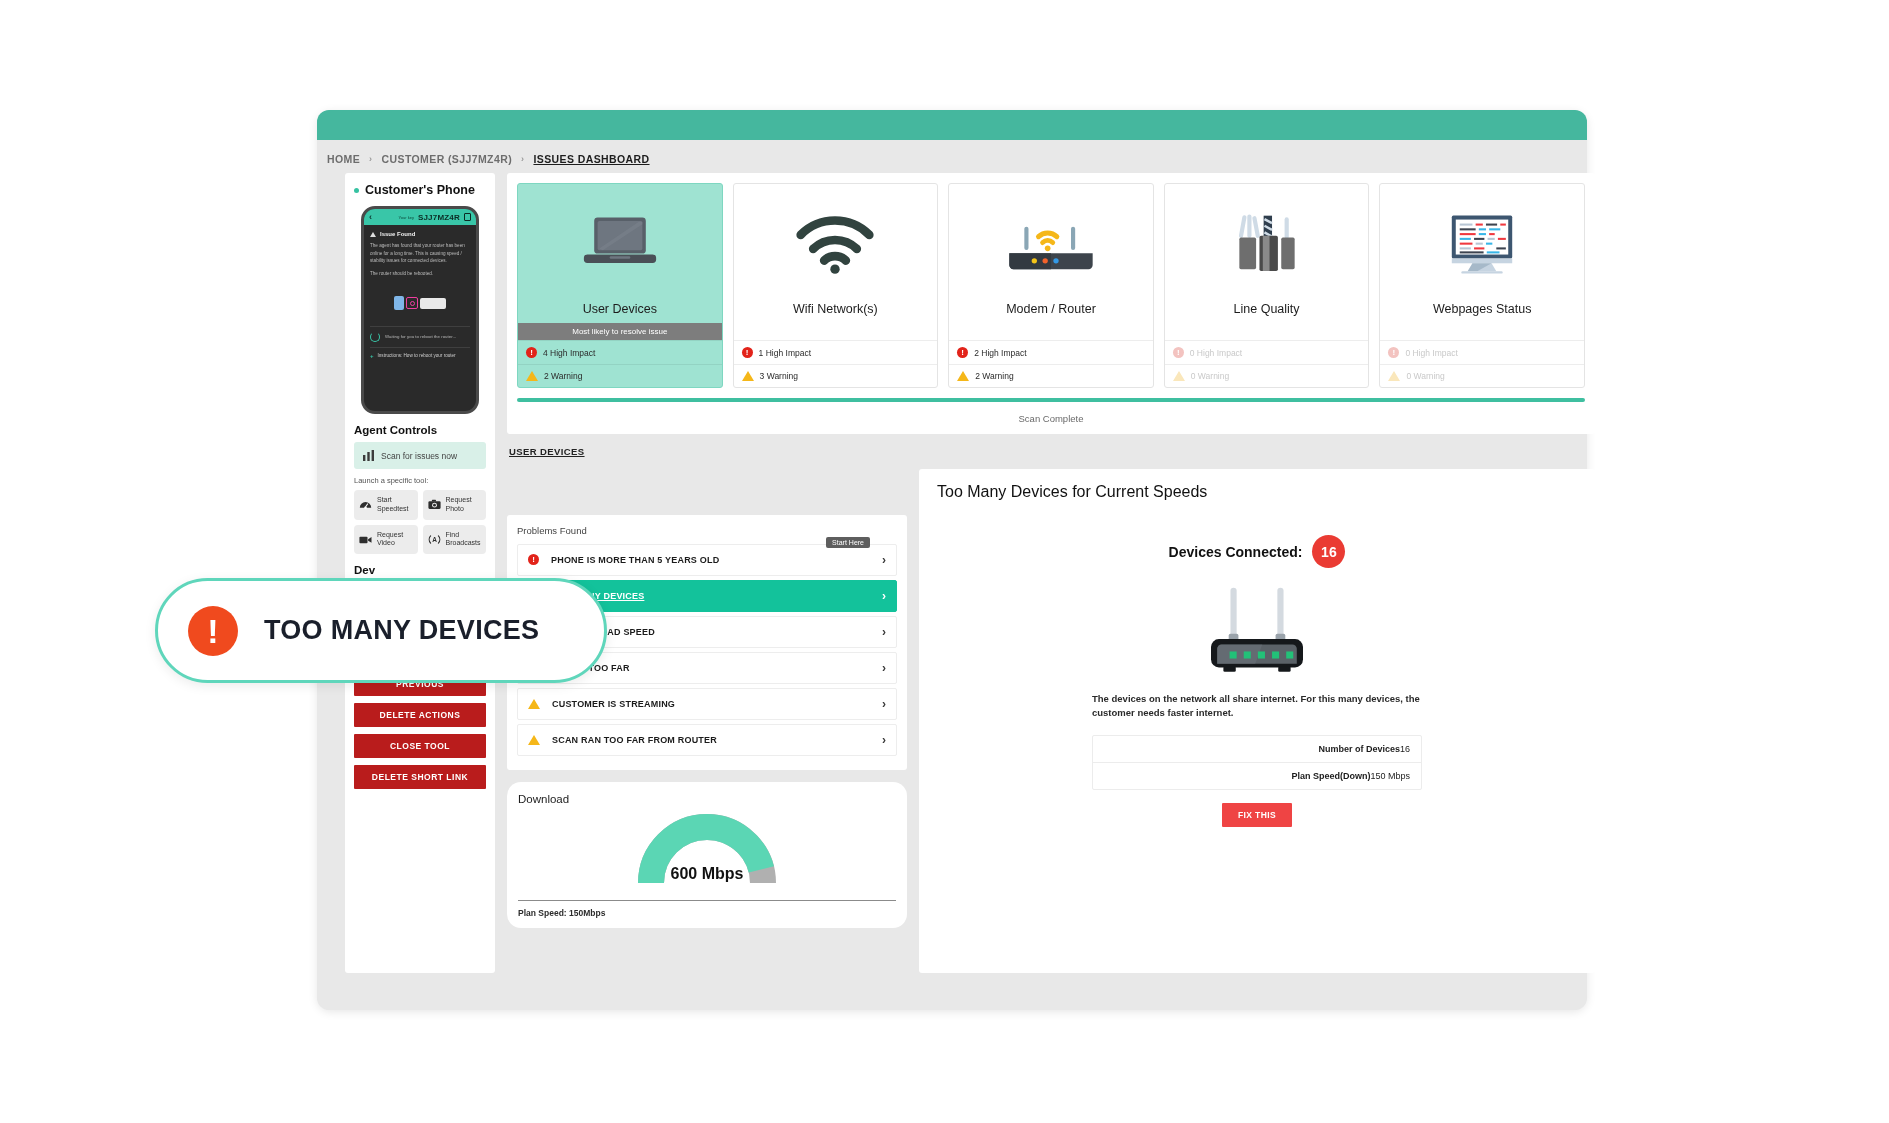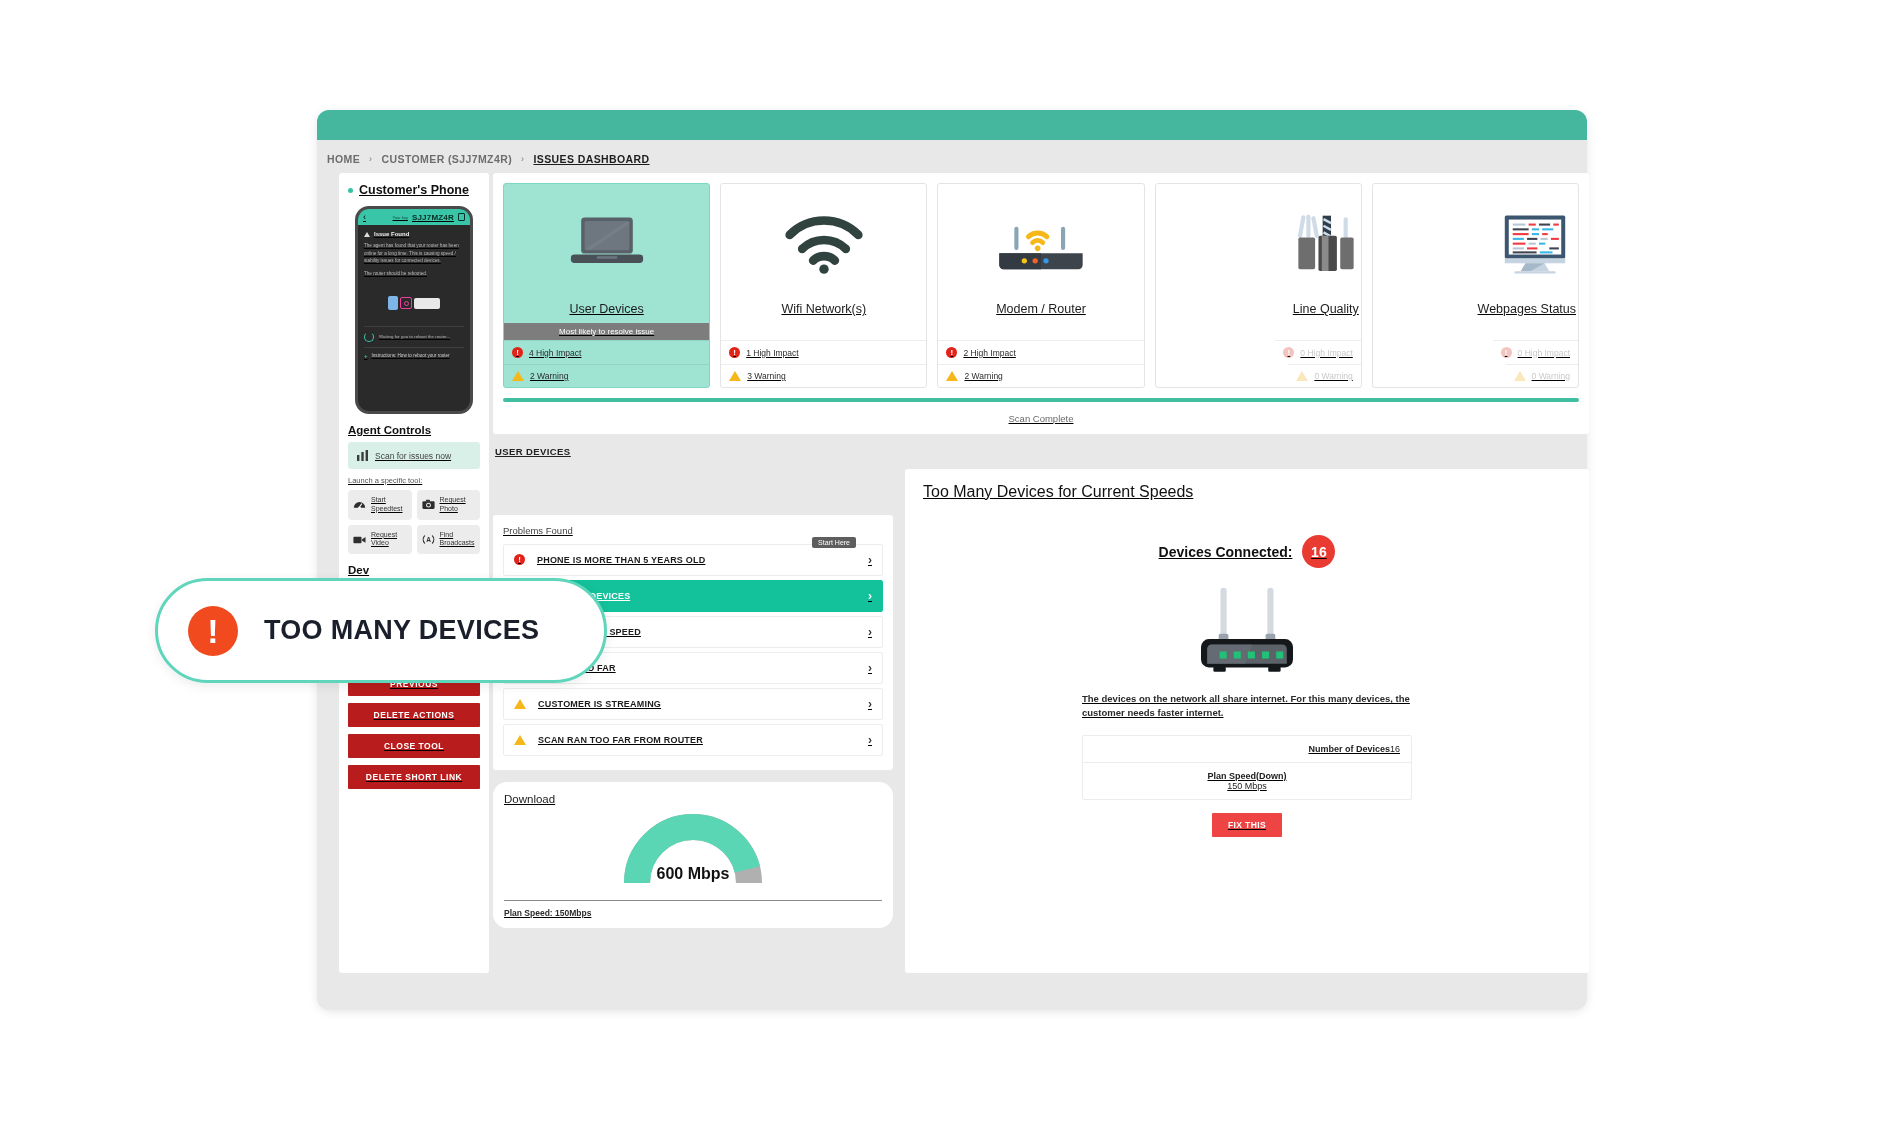--- a/index.html
+++ b/index.html
@@ -40,23 +40,23 @@
     font-size: 10.5px; letter-spacing: 0.4px;
     color: #6d6d6d; font-weight: 600;
   }
   #breadcrumb .crumb { color: #6d6d6d; }
   #breadcrumb .crumb.active { color: #1d1d1d; text-decoration: underline; }
   #breadcrumb .sep { margin: 0 9px; color: #9a9a9a; font-size: 9px; }
 
   
   #page {
     position: absolute;
-    left: 22px; top: 33px;
+    left: 28px; top: 33px;
     width: 1250px; height: 800px;
-    display: flex; gap: 4px; text-decoration: underline;
+    display: flex; gap: 12px;
   }
 
   
   #sidebar {
     width: 150px;
     background: #fff;
     border-radius: 3px;
     padding: 10px 9px;
     position: relative;
   }
@@ -135,21 +135,21 @@
   #cards-panel {
     background:#fff; border-radius:3px; padding: 10px;
   }
   #cards-row { display:flex; gap: 10px; }
   .cat-card {
     flex:1; background:#fff; border:1px solid #e4e4e4; border-radius:3px;
     display:flex; flex-direction:column; overflow:hidden; cursor:pointer;
     min-height: 205px;
   }
   .cat-card.selected { background:#9fe3d2; border-color:#7ed7c1; }
-  .cat-card.faded { opacity: 1; align-items: flex-end; }
+  .cat-card.faded { opacity: 1; }
   .cat-art { height: 112px; display:flex; align-items:center; justify-content:center; padding-top:10px; }
   .cat-name { text-align:center; font-size:12.5px; color:#1c1c1c; padding: 6px 2px 0; }
   .cat-spacer { flex:1; }
   .cat-ribbon {
     background:#7d7d7d; color:#fff; font-size:8px; text-align:center;
     padding: 4px 2px;
   }
   .cat-stat {
     display:flex; align-items:center; gap:6px;
     font-size: 8.5px; color:#2b2b2b; padding: 6px 8px;
@@ -237,21 +237,21 @@
     font-size: 9.5px; font-weight:bold; color:#2a2a2a; line-height:1.5;
   }
   #detail-table {
     width: 330px; margin: 14px auto 0;
     border:1px solid #ececec; border-radius:2px; overflow:hidden;
   }
   #detail-table .tr {
     display:flex; justify-content:flex-end; align-items:center;
     padding: 8px 11px; font-size: 9px; color:#1c1c1c;
   }
-  #detail-table .tr + .tr { border-top:1px solid #ececec;flex-direction:column; }
+  #detail-table .tr + .tr { border-top:1px solid #ececec; }
   #detail-table .k { font-weight:bold; }
   #fix-this-btn {
     display:block; margin: 13px auto 0;
     background:#ef4444; color:#fff; border:none;
     font-size: 8.5px; font-weight:bold; letter-spacing:.4px;
     padding: 7px 16px; border-radius:1px; cursor:pointer;
     font-family: "Liberation Sans", sans-serif;
   }
 
   

